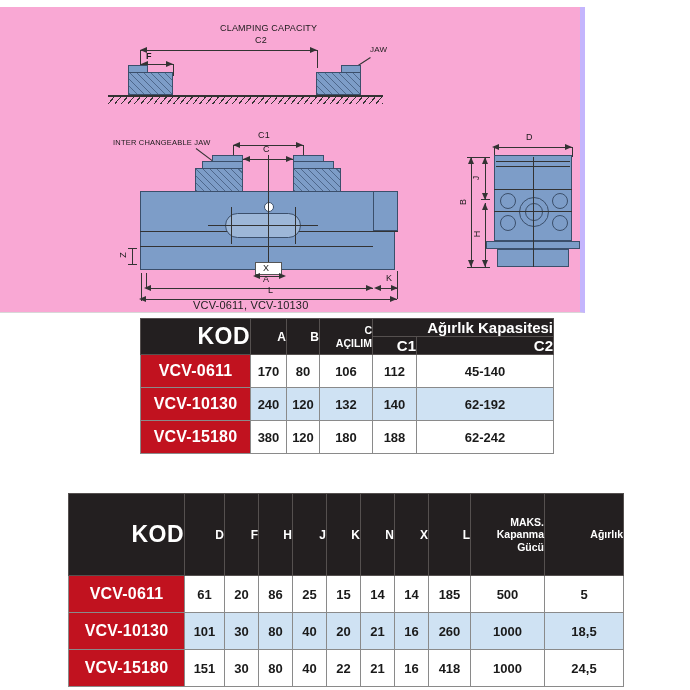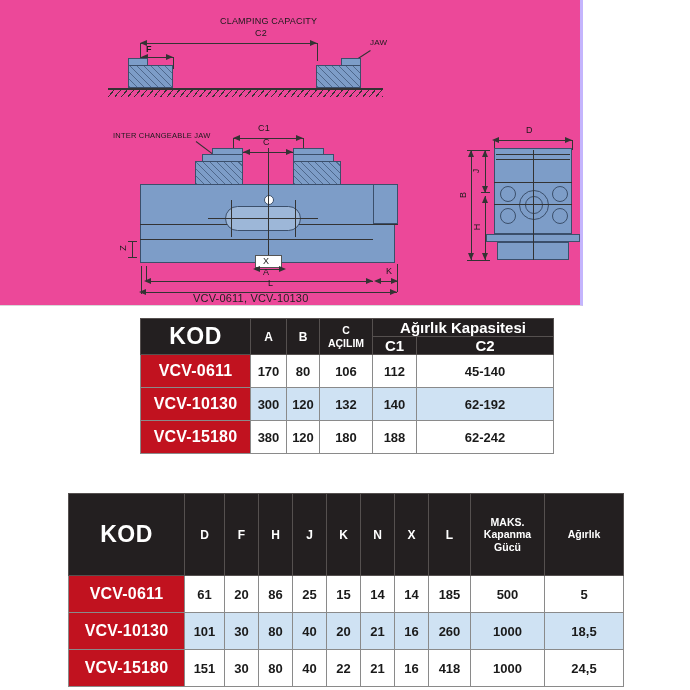--- a/index.html
+++ b/index.html
@@ -12,25 +12,25 @@
     width: 690px;
     height: 690px;
     background: #ffffff;
     font-family: "Liberation Sans", sans-serif;
     overflow: hidden;
   }
 
   
   #diagram-panel {
     position: absolute;
-    left: 0; top: 0;
+    left: 0; top: 7px;
     width: 580px;
     height: 305px;
-    background: #ec4899;
-    border-right: 3px solid #c4b5fd;
+    background: #f9a8d4;
+    border-right: 5px solid #c4b5fd;
     border-bottom: 1px solid #d8d8d8;
   }
   .dlabel {
     position: absolute;
     font-family: "Liberation Sans", sans-serif;
     color: #1a1a1a;
     white-space: nowrap;
     letter-spacing: .2px;
   }
   .dim-line {
@@ -129,20 +129,21 @@
     border: 1px solid #8a8a8a;
     text-align: center;
     vertical-align: middle;
     padding: 0;
   }
   table.spec thead th {
     background: #231f20;
     color: #ffffff;
     border: 1px solid #55504f;
     font-weight: bold;
+    text-align: right;
   }
   th.kod-head {
     font-size: 23px;
     letter-spacing: .5px;
   }
   th.col-head {
     font-size: 12px;
   }
   th.col-head-sm {
     font-size: 10.5px;
@@ -368,21 +369,21 @@
       <tr style="height:33px;">
         <td class="kod-cell">VCV-0611</td>
         <td class="val">170</td>
         <td class="val">80</td>
         <td class="val">106</td>
         <td class="val">112</td>
         <td class="val">45-140</td>
       </tr>
       <tr class="hl" style="height:33px;">
         <td class="kod-cell">VCV-10130</td>
-        <td class="val">300</td>
+        <td class="val">240</td>
         <td class="val">120</td>
         <td class="val">132</td>
         <td class="val">140</td>
         <td class="val">62-192</td>
       </tr>
       <tr style="height:33px;">
         <td class="kod-cell">VCV-15180</td>
         <td class="val">380</td>
         <td class="val">120</td>
         <td class="val">180</td>

